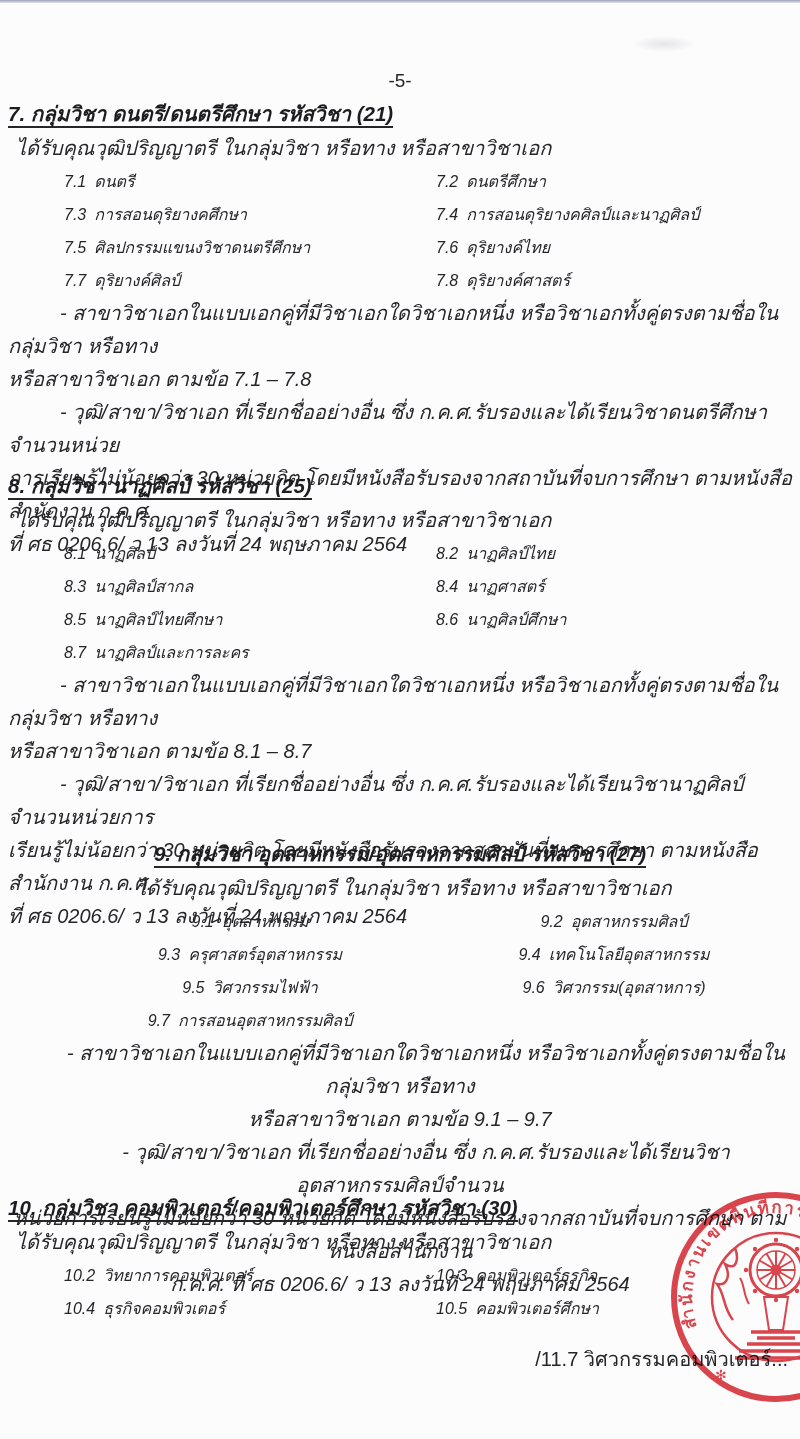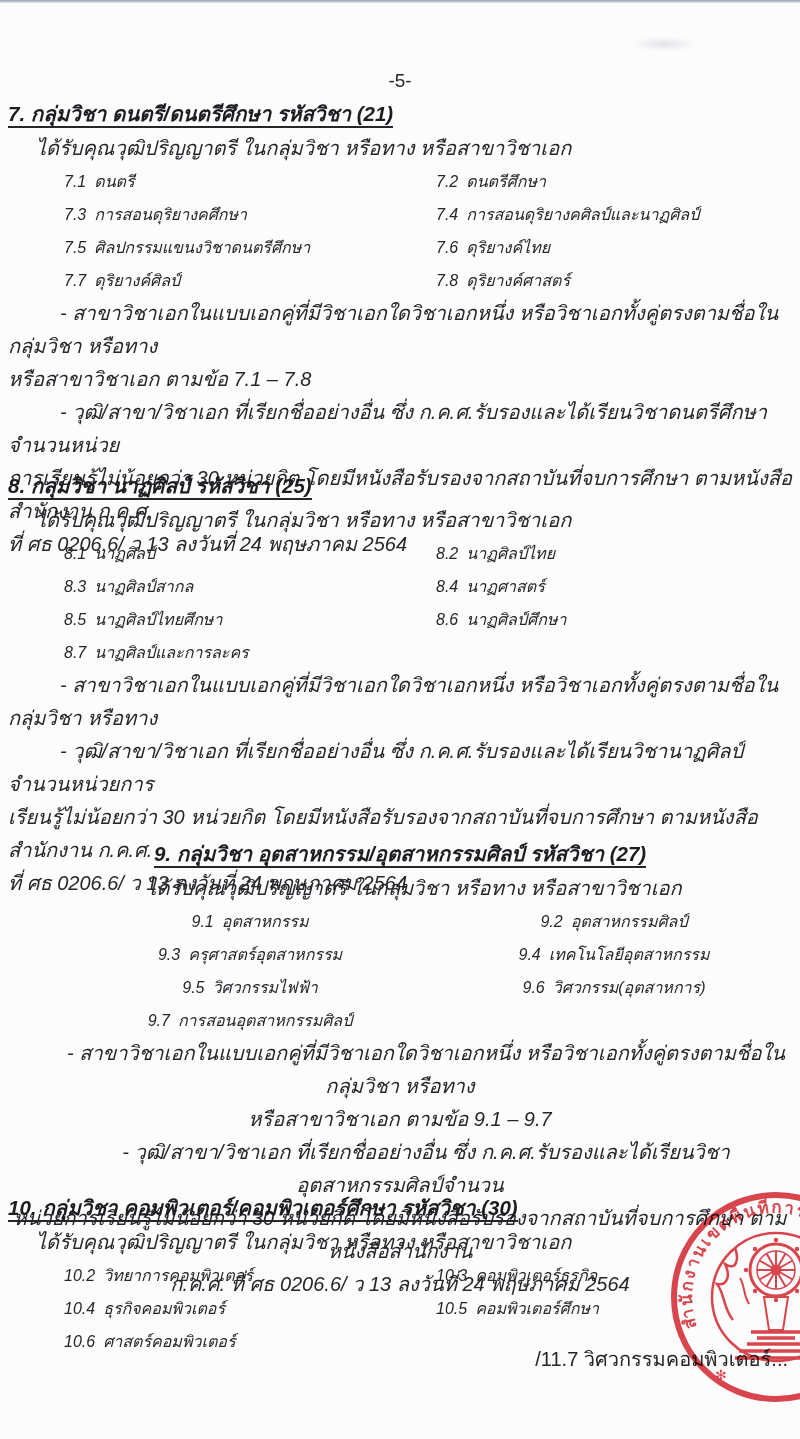--- a/index.html
+++ b/index.html
@@ -14,21 +14,21 @@
   .smudge{position:absolute;left:632px;top:36px;width:64px;height:16px;
     background:radial-gradient(ellipse at center,rgba(120,120,140,.18),transparent 70%);}
   .pageno{position:absolute;top:70px;left:0;right:0;text-align:center;font-size:19px;}
   .sec{position:absolute;left:8px;right:8px;font-style:italic;}
   #sec7{top:96px;}
   #sec8{top:468px;}
   #sec9{top:836px;text-align:center;}
   #sec10{top:1190px;}
   .sec h2{margin:0;font-size:20.5px;line-height:36px;font-weight:bold;color:#1d1d21;}
   .sec h2 .u{border-bottom:2px solid #26262a;padding-bottom:1px;}
-  .intro{font-size:20px;line-height:33px;margin-left:28px;}
+  .intro{font-size:20px;line-height:33px;margin-left:8px;}
   .items{display:grid;grid-template-columns:372px 1fr;margin-left:56px;}
   .item{font-size:16px;line-height:33px;}
   .item .num{margin-right:8px;}
   .note{font-size:20px;line-height:33px;}
   .note.start{text-indent:52px;}
   .cont{position:absolute;top:1344px;right:12px;font-size:20px;line-height:30px;}
   .stamp{position:absolute;left:665px;top:1186px;width:222px;height:222px;
     mix-blend-mode:multiply;opacity:.92;}
 </style>
 </head>
@@ -66,20 +66,21 @@
     <div class="items">
       <div class="item"><span class="num">8.1</span><span>นาฏศิลป์</span></div>
       <div class="item"><span class="num">8.2</span><span>นาฏศิลป์ไทย</span></div>
       <div class="item"><span class="num">8.3</span><span>นาฏศิลป์สากล</span></div>
       <div class="item"><span class="num">8.4</span><span>นาฏศาสตร์</span></div>
       <div class="item"><span class="num">8.5</span><span>นาฏศิลป์ไทยศึกษา</span></div>
       <div class="item"><span class="num">8.6</span><span>นาฏศิลป์ศึกษา</span></div>
       <div class="item"><span class="num">8.7</span><span>นาฏศิลป์และการละคร</span></div>
     </div>
     <div class="note start">- สาขาวิชาเอกในแบบเอกคู่ที่มีวิชาเอกใดวิชาเอกหนึ่ง หรือวิชาเอกทั้งคู่ตรงตามชื่อในกลุ่มวิชา หรือทาง</div>
+    <div class="note">หรือสาขาวิชาเอก ตามข้อ 8.1 – 8.7</div>
     <div class="note start">- วุฒิ/สาขา/วิชาเอก ที่เรียกชื่ออย่างอื่น ซึ่ง ก.ค.ศ.รับรองและได้เรียนวิชานาฏศิลป์จำนวนหน่วยการ</div>
     <div class="note">เรียนรู้ไม่น้อยกว่า 30 หน่วยกิต โดยมีหนังสือรับรองจากสถาบันที่จบการศึกษา ตามหนังสือสำนักงาน ก.ค.ศ.</div>
     <div class="note">ที่ ศธ 0206.6/ ว 13 ลงวันที่ 24 พฤษภาคม 2564</div>
   </div>
 
   <div class="sec" id="sec9">
     <h2><span class="u">9. กลุ่มวิชา อุตสาหกรรม/อุตสาหกรรมศิลป์ รหัสวิชา (27)</span></h2>
     <div class="intro">ได้รับคุณวุฒิปริญญาตรี ในกลุ่มวิชา หรือทาง หรือสาขาวิชาเอก</div>
     <div class="items">
       <div class="item"><span class="num">9.1</span><span>อุตสาหกรรม</span></div>
@@ -98,21 +99,20 @@
   </div>
 
   <div class="sec" id="sec10">
     <h2><span class="u">10. กลุ่มวิชา คอมพิวเตอร์/คอมพิวเตอร์ศึกษา รหัสวิชา (30)</span></h2>
     <div class="intro">ได้รับคุณวุฒิปริญญาตรี ในกลุ่มวิชา หรือทาง หรือสาขาวิชาเอก</div>
     <div class="items">
       <div class="item"><span class="num">10.2</span><span>วิทยาการคอมพิวเตอร์</span></div>
       <div class="item"><span class="num">10.3</span><span>คอมพิวเตอร์ธุรกิจ</span></div>
       <div class="item"><span class="num">10.4</span><span>ธุรกิจคอมพิวเตอร์</span></div>
       <div class="item"><span class="num">10.5</span><span>คอมพิวเตอร์ศึกษา</span></div>
-      <div class="item"><span class="num">10.6</span><span>ศาสตร์คอมพิวเตอร์</span></div>
     </div>
   </div>
 
   <div class="cont">/11.7 วิศวกรรมคอมพิวเตอร์...</div>
 
   <div class="stamp">
     <svg width="222" height="222" viewBox="0 0 222 222">
       <g fill="none" stroke="#d9363e">
         <circle cx="111" cy="111" r="102" stroke-width="6"></circle>
         <circle cx="111" cy="111" r="64" stroke-width="2.5"></circle>

